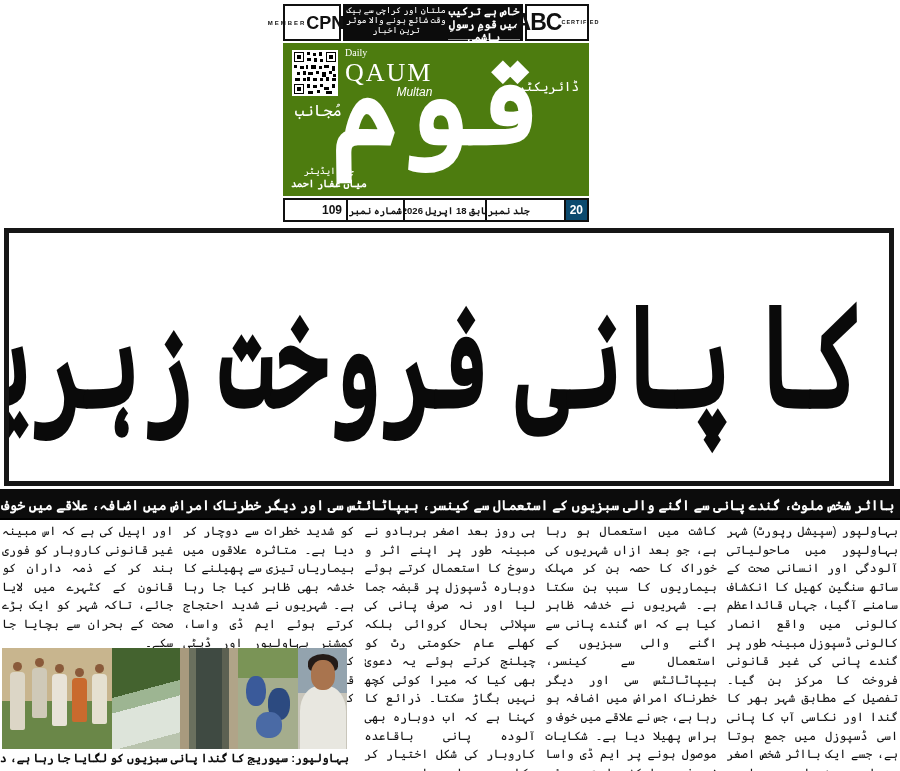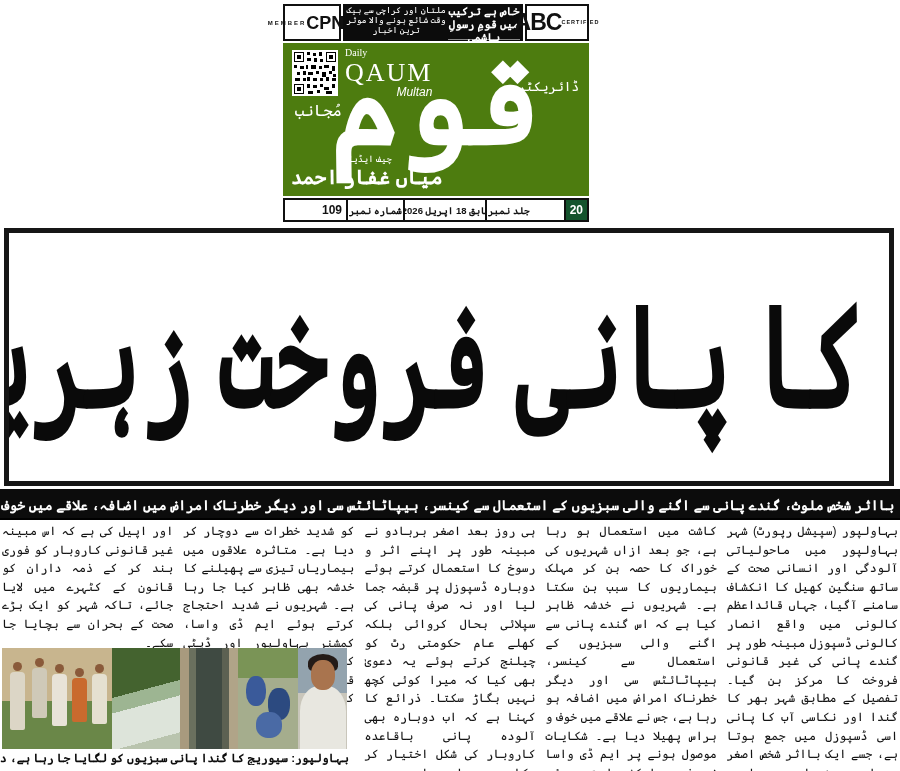--- a/index.html
+++ b/index.html
@@ -27,28 +27,28 @@
   .qr svg{display:block;width:100%;height:100%;}
   .daily-block{position:absolute;left:62px;top:5px;text-align:left;line-height:1.05;}
   .daily-block .d1{font-size:10px;font-family:"Liberation Serif",serif;}
   .daily-block .d2{font-size:26px;font-family:"Liberation Serif",serif;letter-spacing:2px;}
   .daily-block .d3{font-size:12px;text-align:right;font-style:italic;}
   .rozanama{position:absolute;right:10px;top:36px;font-size:13px;direction:rtl;}
   .qaum-logo{position:absolute;left:0;right:0;top:-26px;text-align:center;font-size:120px;font-weight:bold;line-height:1.4;direction:rtl;}
   .multan-ur{position:absolute;left:12px;top:58px;font-size:16px;direction:rtl;}
   .staff{position:absolute;bottom:6px;text-align:center;direction:rtl;line-height:1.25;}
   .staff .t{font-size:9px;}
-  .staff .n{font-size:20px;font-weight:bold;}
+  .staff .n{font-size:10px;font-weight:bold;}
   .staff.md{right:8px;}
   .staff.ed{left:8px;}
   .date-bar{margin-top:2px;height:24px;border:2px solid #101010;display:flex;align-items:stretch;direction:ltr;font-weight:bold;background:#fff;}
   .date-bar .chip{display:flex;align-items:center;justify-content:center;padding:0 4px;font-size:12px;margin-left:33px;}
   .date-bar .lbl{display:flex;align-items:center;padding:0 1px;font-size:9.5px;direction:rtl;}
   .date-bar .issue-no{border-right:2px solid #101010;}
-  .date-bar .vol-no{background:#14532d;color:#fff;border-left:2px solid #101010;}
+  .date-bar .vol-no{background:#0c4a6e;color:#fff;border-left:2px solid #101010;}
   .date-bar .mid{flex:1;display:flex;align-items:center;justify-content:center;font-size:9.5px;direction:rtl;border-left:2px solid #101010;border-right:2px solid #101010;white-space:nowrap;overflow:hidden;}
   
   .headline-box{position:absolute;left:4px;top:228px;width:890px;height:258px;border:5px solid #161616;background:#fff;display:flex;align-items:center;justify-content:center;overflow:hidden;}
   .headline-text{font-size:92px;font-weight:900;direction:rtl;white-space:nowrap;transform:scaleY(1.55);color:#0a0a0a;letter-spacing:-2px;}
   
   .subhead-bar{position:absolute;left:0;top:489px;width:900px;height:31px;background:#0c0c0c;color:#fff;display:flex;align-items:center;justify-content:center;direction:rtl;box-shadow:inset 0 -2px 0 #000;}
   .subhead-text{font-size:13.5px;font-weight:bold;white-space:nowrap;padding:0 4px;}
   
   .article{position:absolute;left:2px;top:522px;width:896px;display:flex;direction:rtl;gap:10px;}
   .col{flex:1;font-size:12px;line-height:18.6px;text-align:justify;direction:rtl;color:#151515;}

